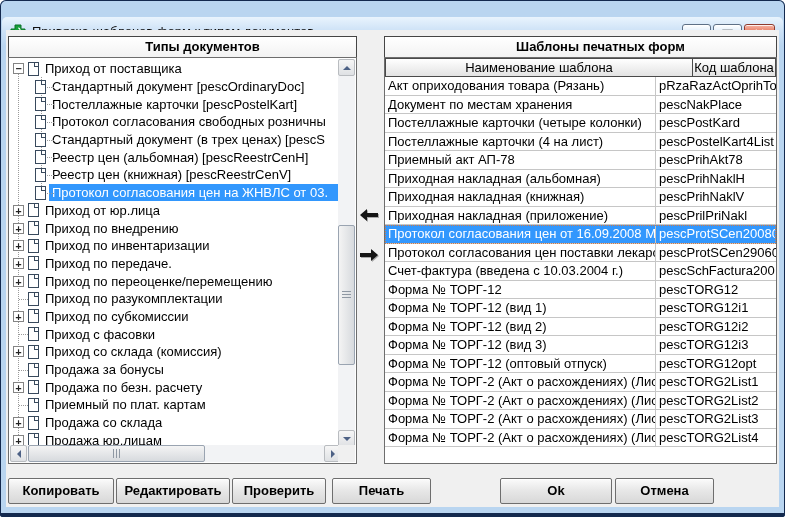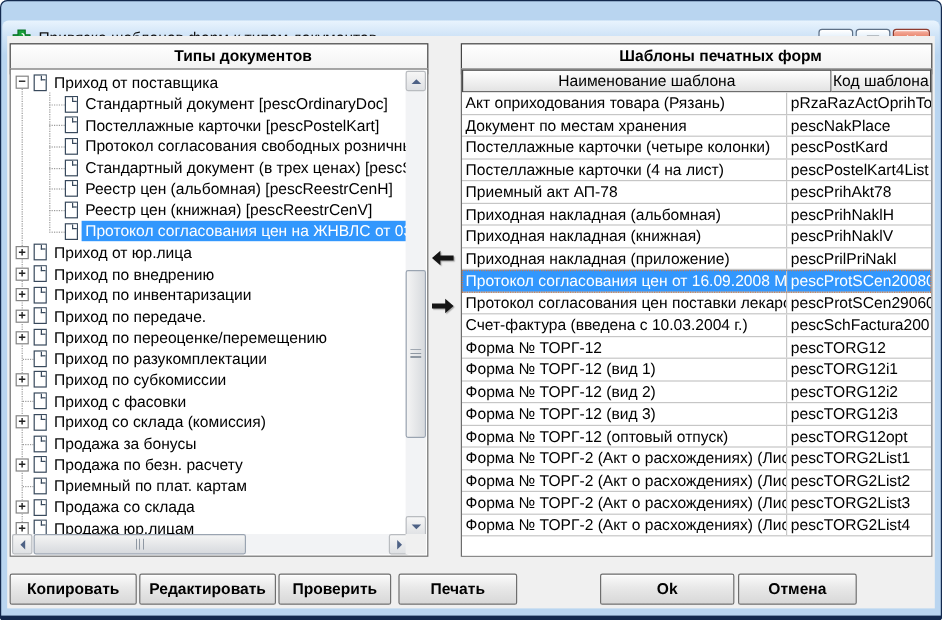--- a/index.html
+++ b/index.html
@@ -36,21 +36,21 @@
 
   
   .treebox { position:absolute; left:2px; top:27px; width:349px; height:407px;
              background:#fff; border:1px solid #6d6d6d; }
   .tree-viewport { position:absolute; left:1px; top:1px; width:329px; height:387px;
                    overflow:hidden; padding-top:1px; }
   .guide-root  { position:absolute; left:8px;  top:10px; height:372px; border-left:1px dotted #9a9a9a; }
   .guide-child { position:absolute; left:31px; top:18px; height:115px; border-left:1px dotted #9a9a9a; }
   .tree-row { position:relative; height:17.7px; display:flex; align-items:center; }
   .tree-row.lvl0 { padding-left:3px; }
-  .tree-row.lvl1 { padding-left:44px; }
+  .tree-row.lvl1 { padding-left:25px; }
   .tree-row.lvl1::before { content:''; position:absolute; left:31px; top:50%; width:13px; border-top:1px dotted #9a9a9a; }
   .tree-row.lvl0.leaf::before { content:''; position:absolute; left:9px; top:50%; width:9px; border-top:1px dotted #9a9a9a; }
   .expander { width:11px; height:11px; border:1px solid #848484; background:#fff;
               font:bold 10px/9px "DejaVu Sans Mono", monospace; text-align:center;
               margin-right:4px; flex:none; color:#222; }
   .expander.hidden { visibility:hidden; }
   .doc-icon { width:11px; height:14px; border:1px solid #38495c; background:#fff;
               position:relative; margin-right:3px; flex:none; }
   .doc-icon::after { content:''; position:absolute; top:0; right:0; width:3px; height:3px;
               background:#fff; border-left:1px solid #38495c; border-bottom:1px solid #38495c; }

